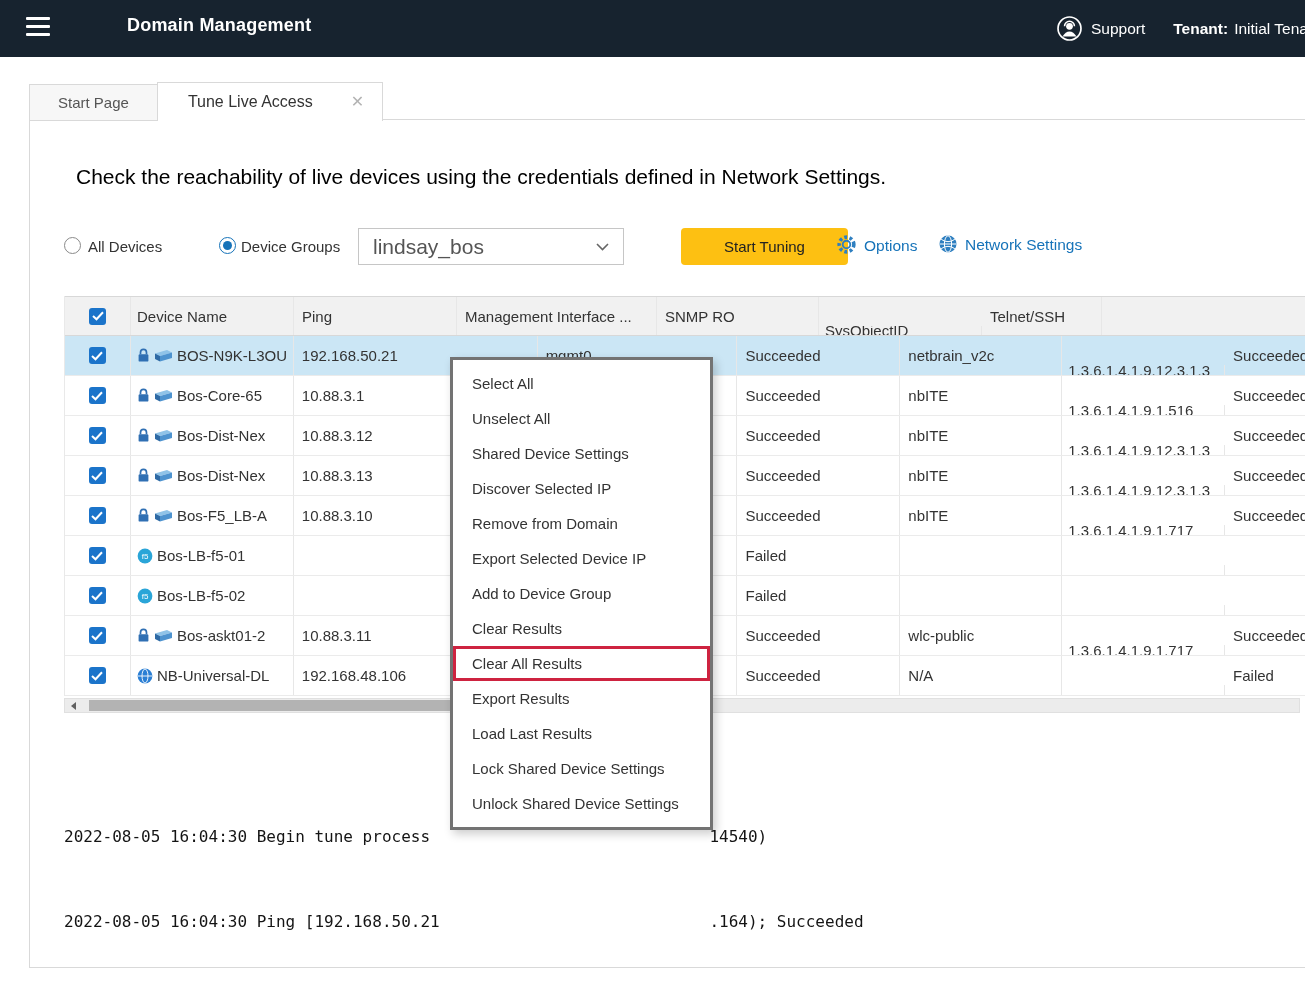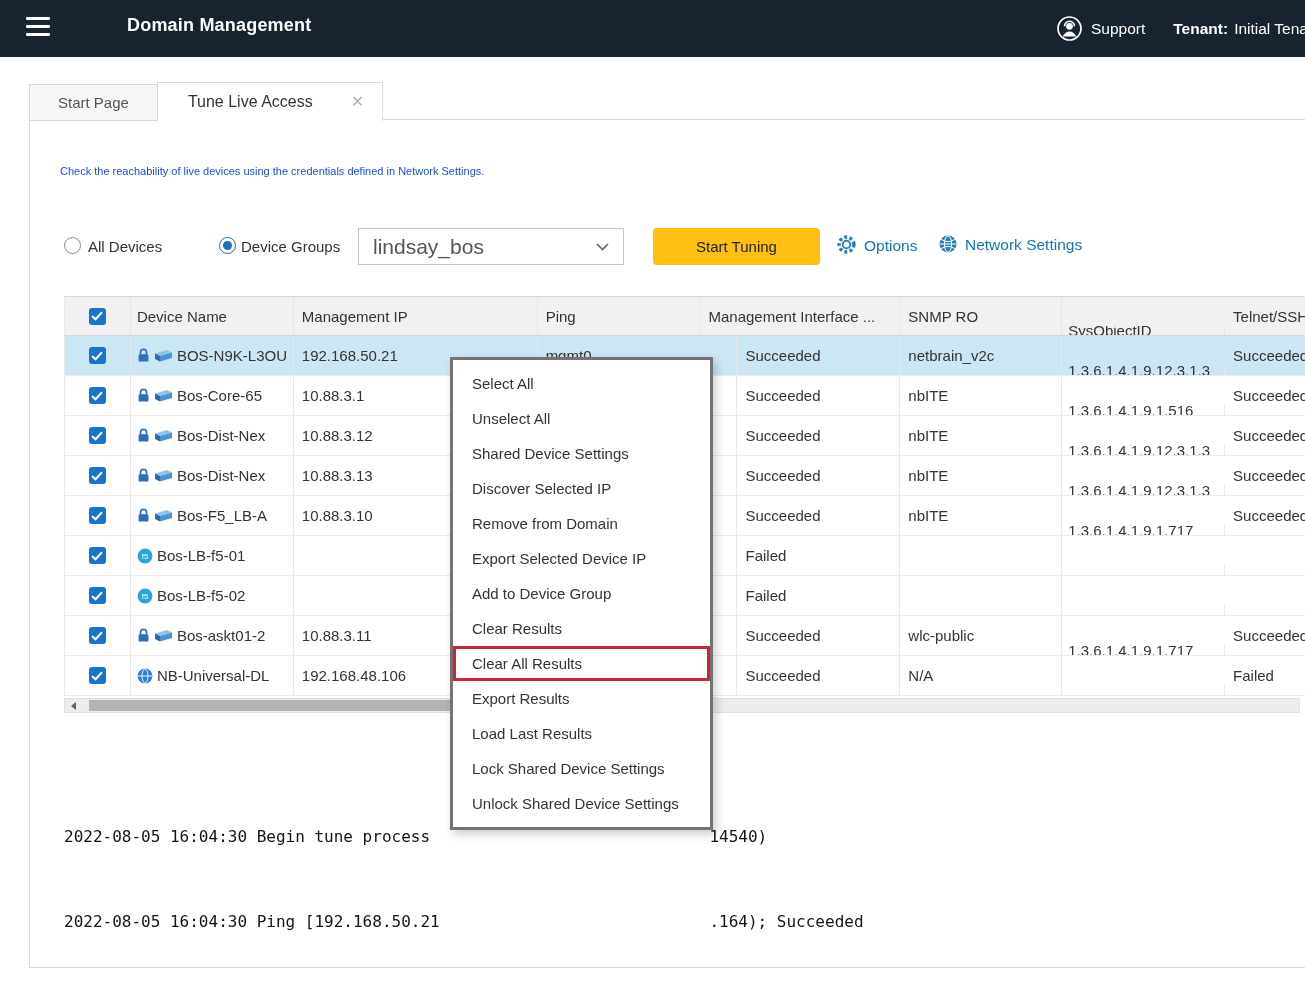--- a/index.html
+++ b/index.html
@@ -25,33 +25,33 @@
   .tabs { position:absolute; left:29px; top:82px; display:flex; align-items:flex-end; z-index:4; }
   .tab { height:37px; display:flex; align-items:center; padding:0 28px; background:#f7f7f7;
          border:1px solid #d9d9d9; margin-right:-1px; font-size:15px; color:#555; cursor:pointer; }
   .tab.active { height:39px; background:#fff; border-bottom:none; font-size:16px; color:#333;
                 padding:0 18px 0 30px; position:relative; z-index:5; }
   .tab-close { margin-left:38px; color:#b3b3b3; font-size:16px; line-height:1; cursor:pointer; }
 
   
   .panel { position:absolute; left:29px; top:119px; width:1296px; height:849px;
            border:1px solid #d9d9d9; background:#fff; }
-  .desc { position:absolute; left:60px; top:165px; font-size:11px; color:#1d4ed8; }
+  .desc { position:absolute; left:76px; top:165px; font-size:21px; color:#000000; }
 
   
   .radio { position:absolute; width:17px; height:17px; border-radius:50%; background:#fff; cursor:pointer; }
   .radio.unsel { border:1px solid #8a8a8a; }
   .radio.sel { border:1px solid #1673b9; }
   .radio.sel::after { content:""; position:absolute; left:3px; top:3px; width:9px; height:9px;
                       border-radius:50%; background:#1673b9; }
   .radio-label { position:absolute; font-size:15px; color:#333; cursor:pointer; }
   .select { position:absolute; left:358px; top:228px; width:266px; height:37px; border:1px solid #c6c6c6;
             background:#fff; display:flex; align-items:center; padding:0 14px; font-size:21px; color:#555;
             justify-content:space-between; cursor:pointer; }
-  .btn-tune { position:absolute; left:653px; top:228px; width:167px; height:37px; background:#fdc012;
+  .btn-tune { position:absolute; left:681px; top:228px; width:167px; height:37px; background:#fdc012;
               border:none; border-radius:4px; font-size:15px; color:#222; font-family:"Liberation Sans",sans-serif;
               cursor:pointer; }
   .linkbtn { position:absolute; top:234px; display:flex; align-items:flex-end; gap:7px; cursor:pointer; }
   .linkbtn .lbl { color:#1673b9; font-size:15.5px; }
   .opt-btn { left:836px; }
   .net-btn { left:938px; }
 
   
   .tbl { position:absolute; left:64px; top:296px; width:1281px; border-left:1px solid #e9e9e9; }
   .tr { display:flex; height:40px; align-items:stretch; border-bottom:1px solid #ebebeb; background:#fff; }
@@ -168,21 +168,20 @@
   <div class="tbl">
     <div class="tr th-row">
       <div class="th c0">
         <span class="cb">
           <svg width="12" height="10" viewBox="0 0 12 10">
               <polyline points="1,5 4.5,8.3 11,1.3" fill="none" stroke="#fff" stroke-width="2"></polyline>
             </svg>
         </span>
       </div>
       <div class="th c1">Device Name</div>
-      <div class="th c2">Management IP</div>
       <div class="th c4">Ping</div>
       <div class="th c3">Management Interface ...</div>
       <div class="th c5">SNMP RO</div>
       <div class="th c6">SysObjectID</div>
       <div class="th c7">Telnet/SSH</div>
     </div>
 
     <div class="tbl-body">
 
         <div class="tr selected">

